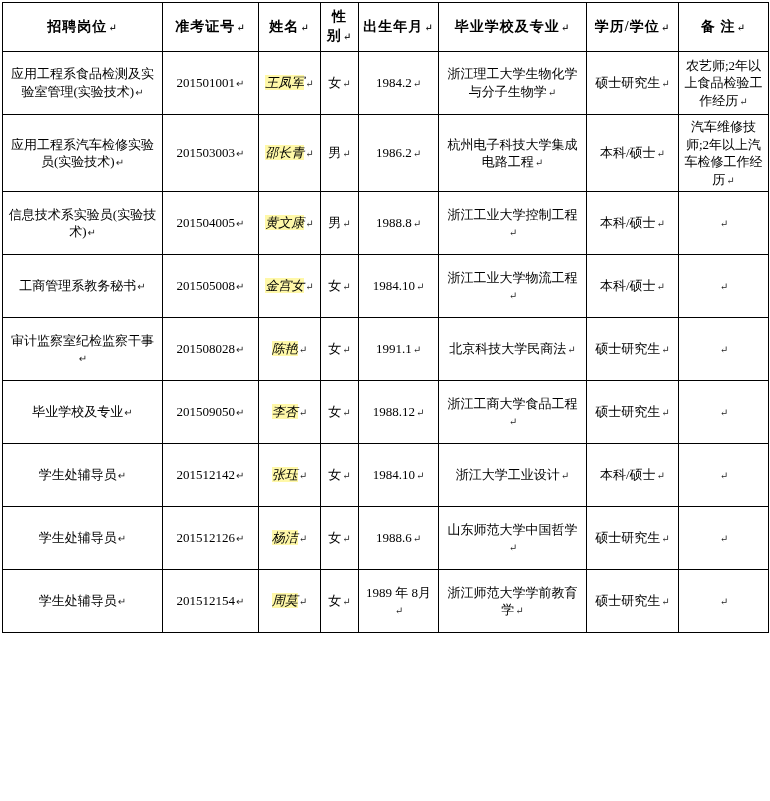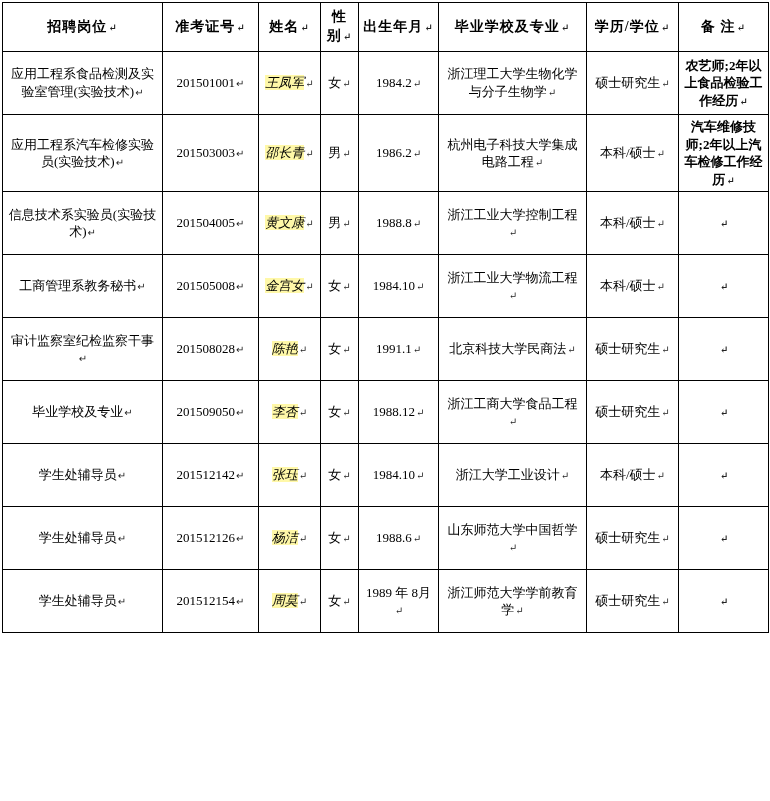--- a/index.html
+++ b/index.html
@@ -41,21 +41,21 @@
   .col-name    { width: 62px; }
   .col-gender  { width: 38px; }
   .col-birth   { width: 80px; }
   .col-school  { width: 148px; }
   .col-degree  { width: 92px; }
   .col-remark  { width: 90px; }
 
   td.cell-post   { font-size: 13px; font-family: Liberation Serif, serif; }
   td.cell-ticket { font-family: "Liberation Serif", serif; font-size: 13px; margin-left: 28px; }
   td.cell-birth  { font-size: 13px; }
-  td.cell-remark { font-size: 13px; font-weight: bold; }
+  td.cell-remark { font-size: 13px; }
 
   .mark-end::after {
     content: "\21B5";
     font-size: 10px;
     color: #222;
     margin-left: 1px;
     vertical-align: baseline;
   }
   .empty-cell {
     text-align: left;

